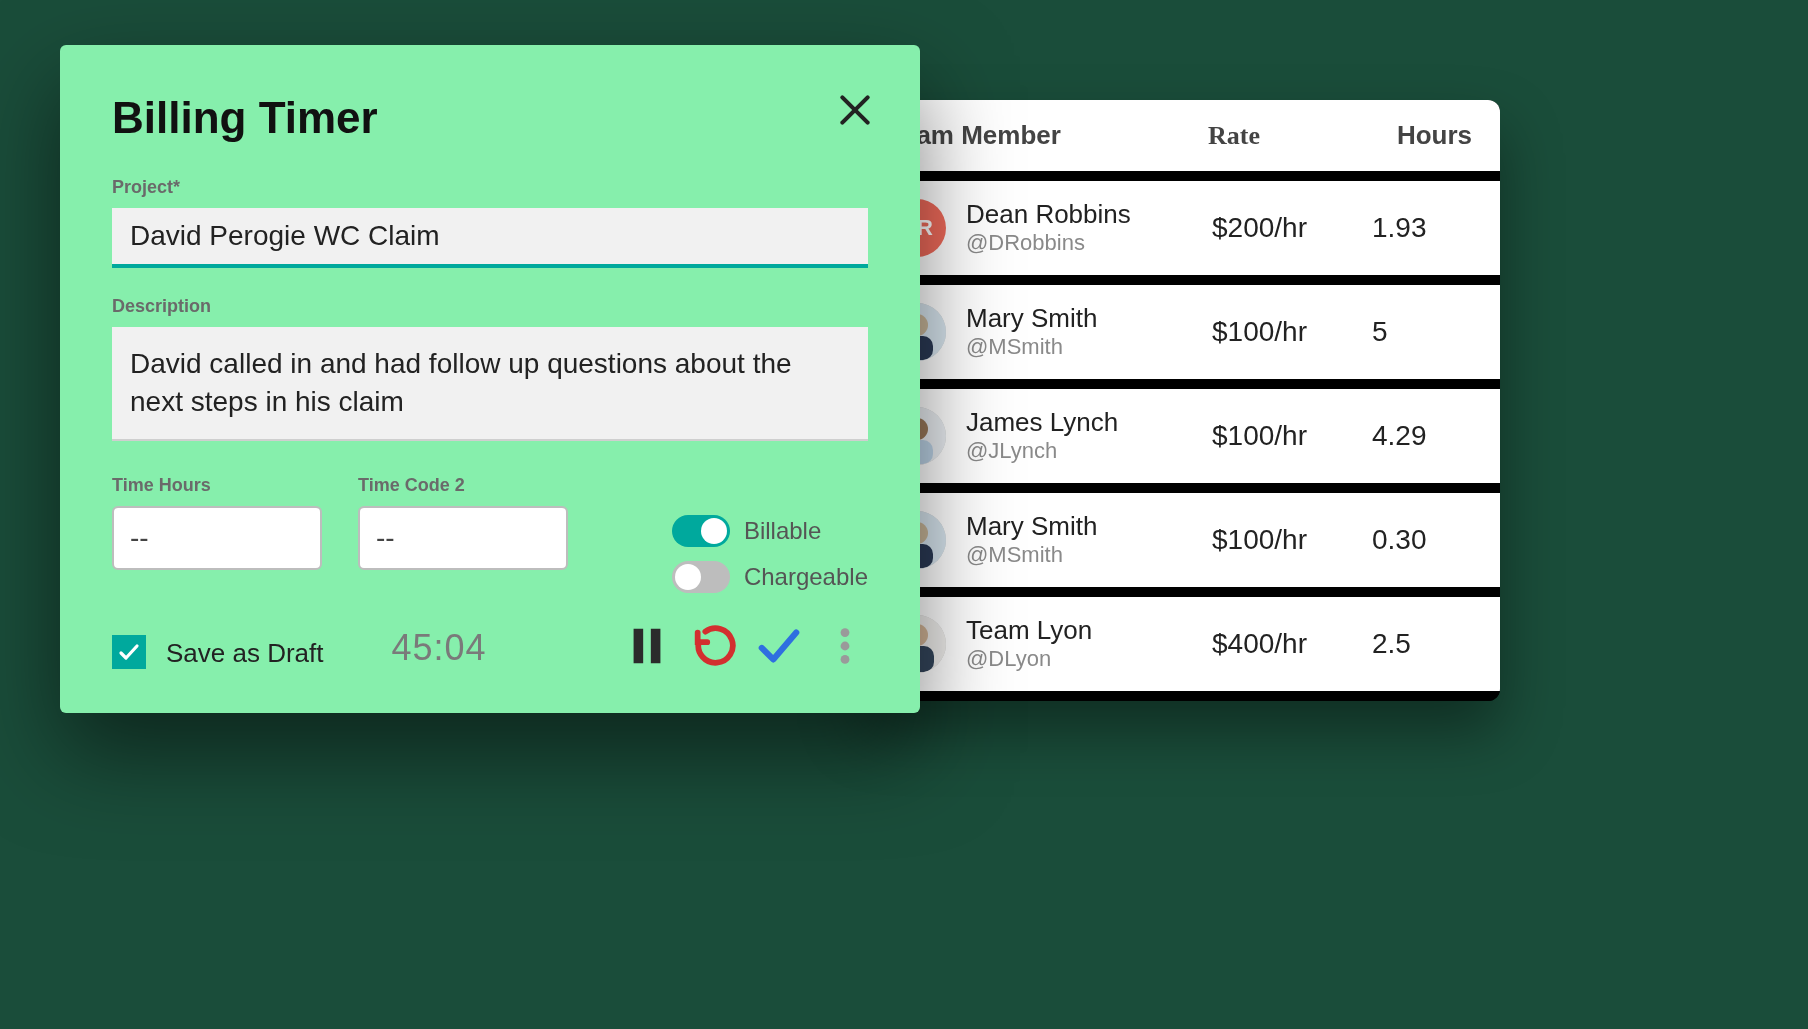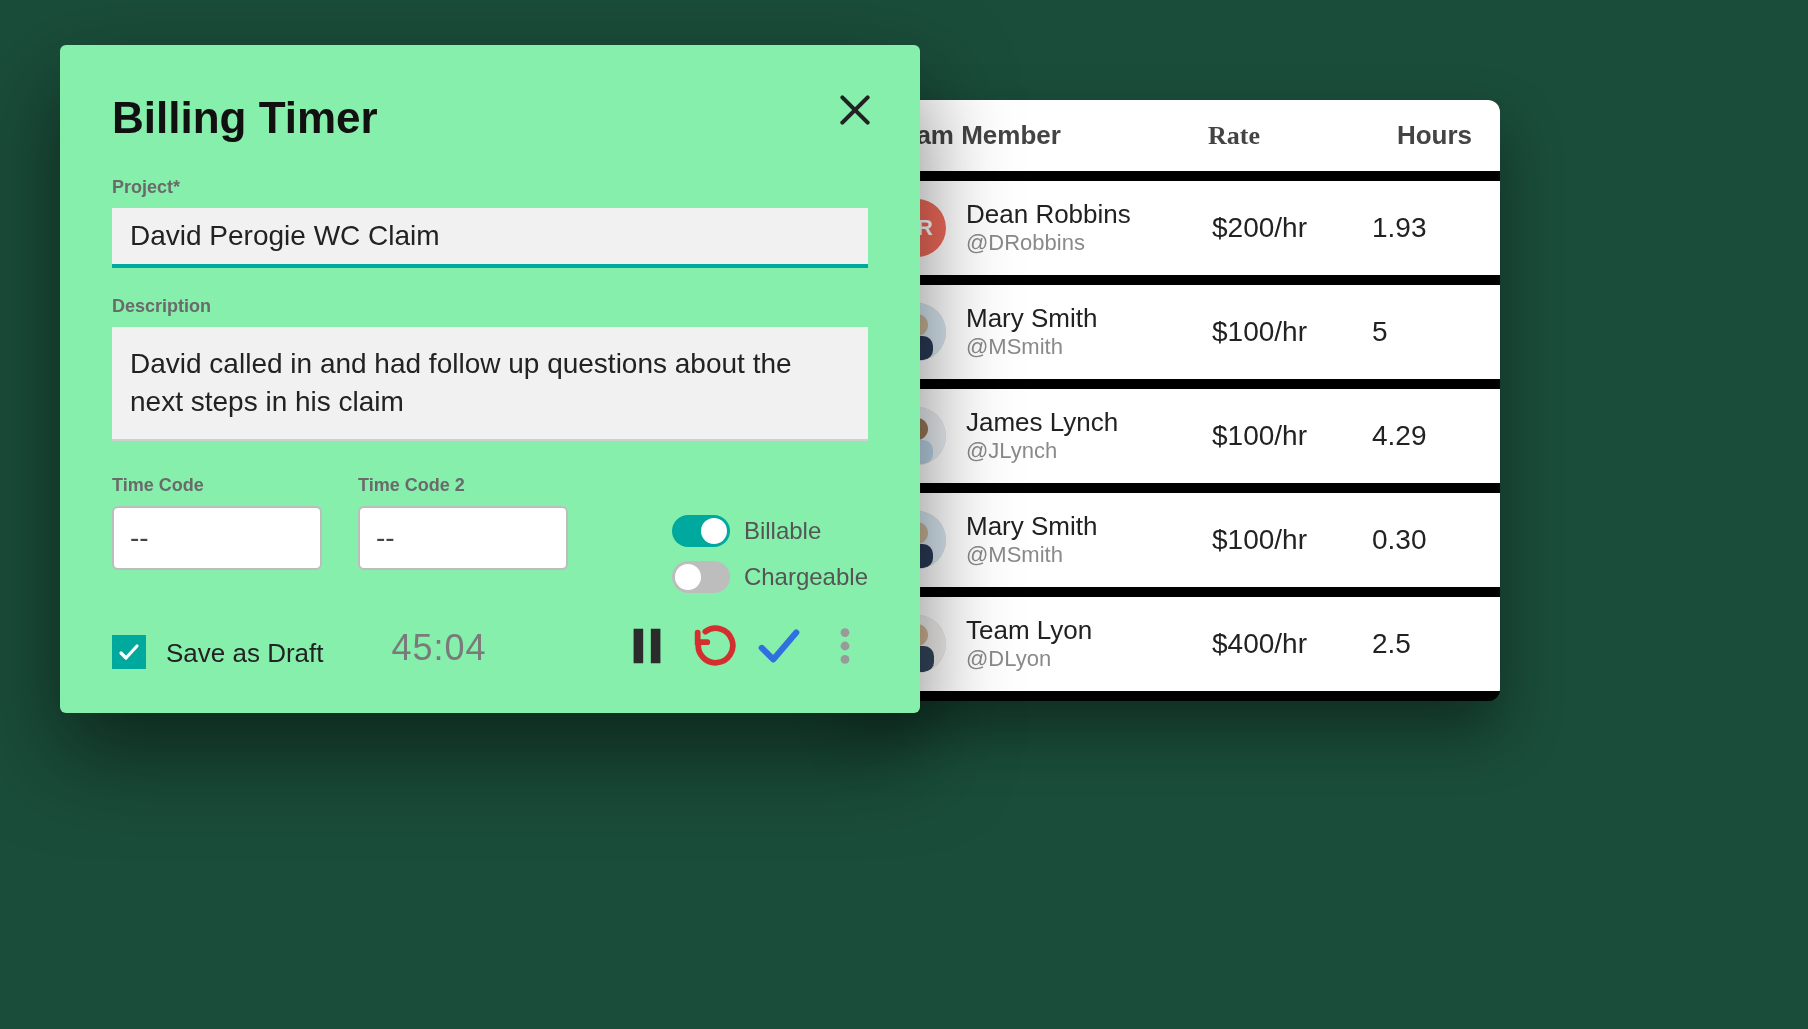--- a/index.html
+++ b/index.html
@@ -293,21 +293,21 @@
     <h1 class="modal-title">Billing Timer</h1>
 
     <div class="field-label">Project*</div>
     <input class="text-input" type="text" value="David Perogie WC Claim" style="">
 
     <div class="field-label">Description</div>
     <textarea class="textarea" style="">David called in and had follow up questions about the next steps in his claim</textarea>
 
     <div class="codes-row">
       <div class="code-col">
-        <div class="field-label">Time Code</div>
+        <div class="field-label">Time Hours</div>
         <div class="code-box">--</div>
       </div>
       <div class="code-col">
         <div class="field-label">Time Code 2</div>
         <div class="code-box">--</div>
       </div>
       <div class="toggles-col">
         <div class="toggle-row">
           <div class="switch on">
               <div class="knob"></div>

